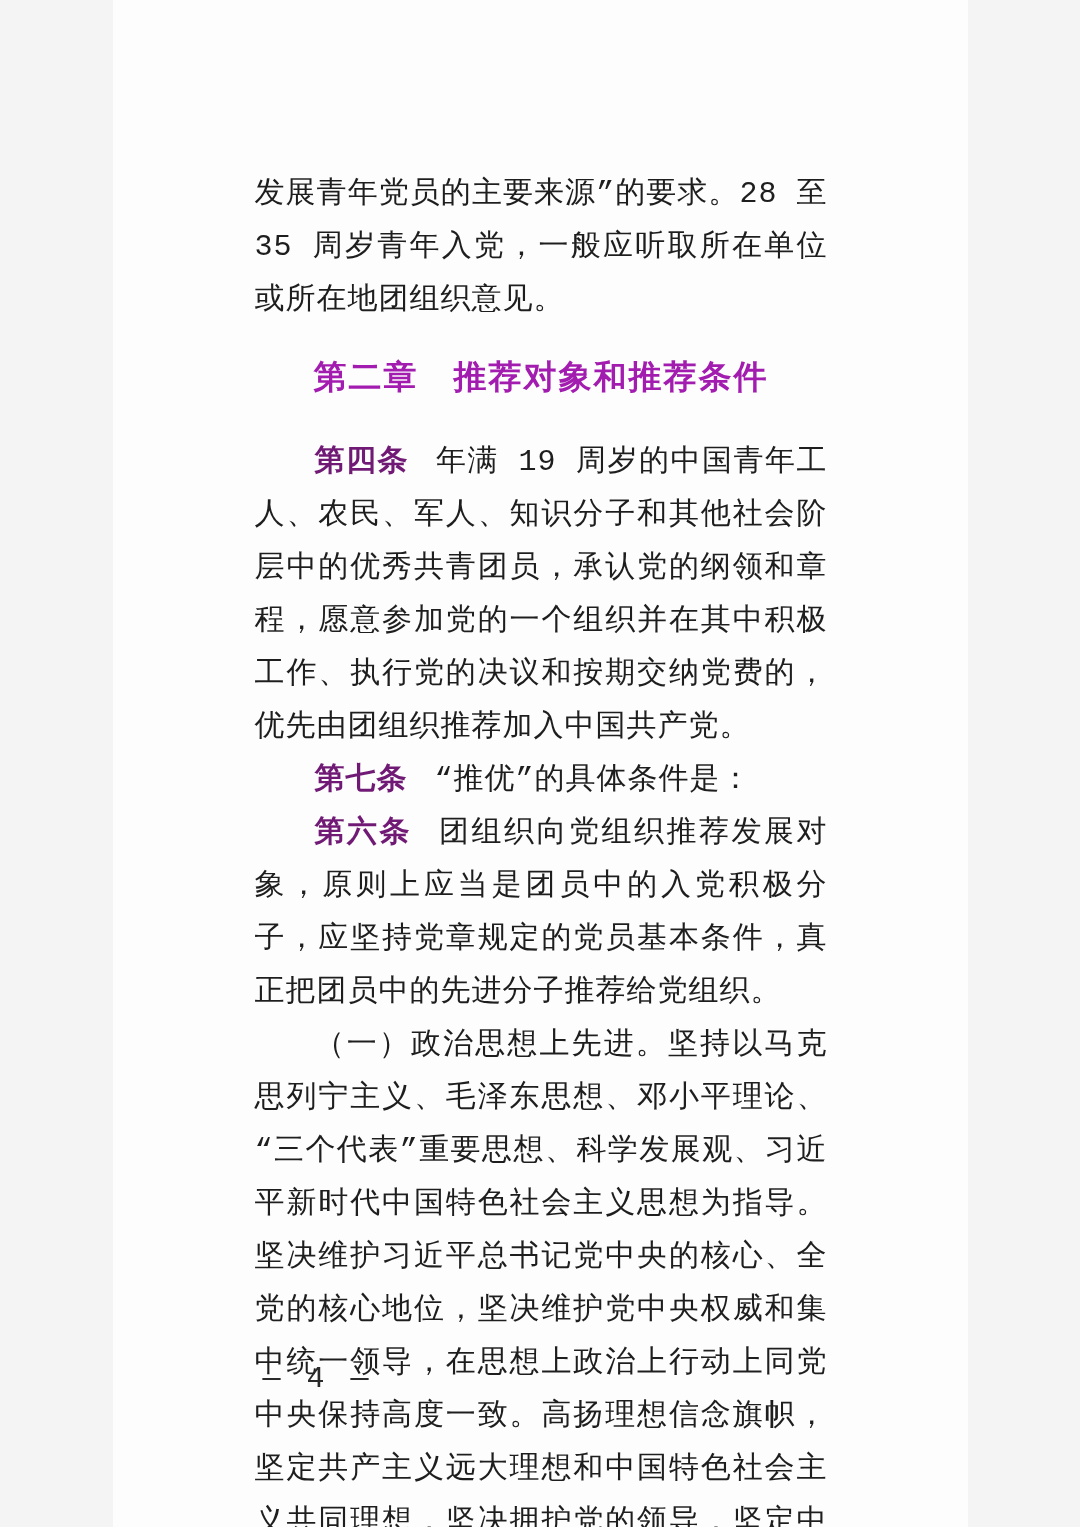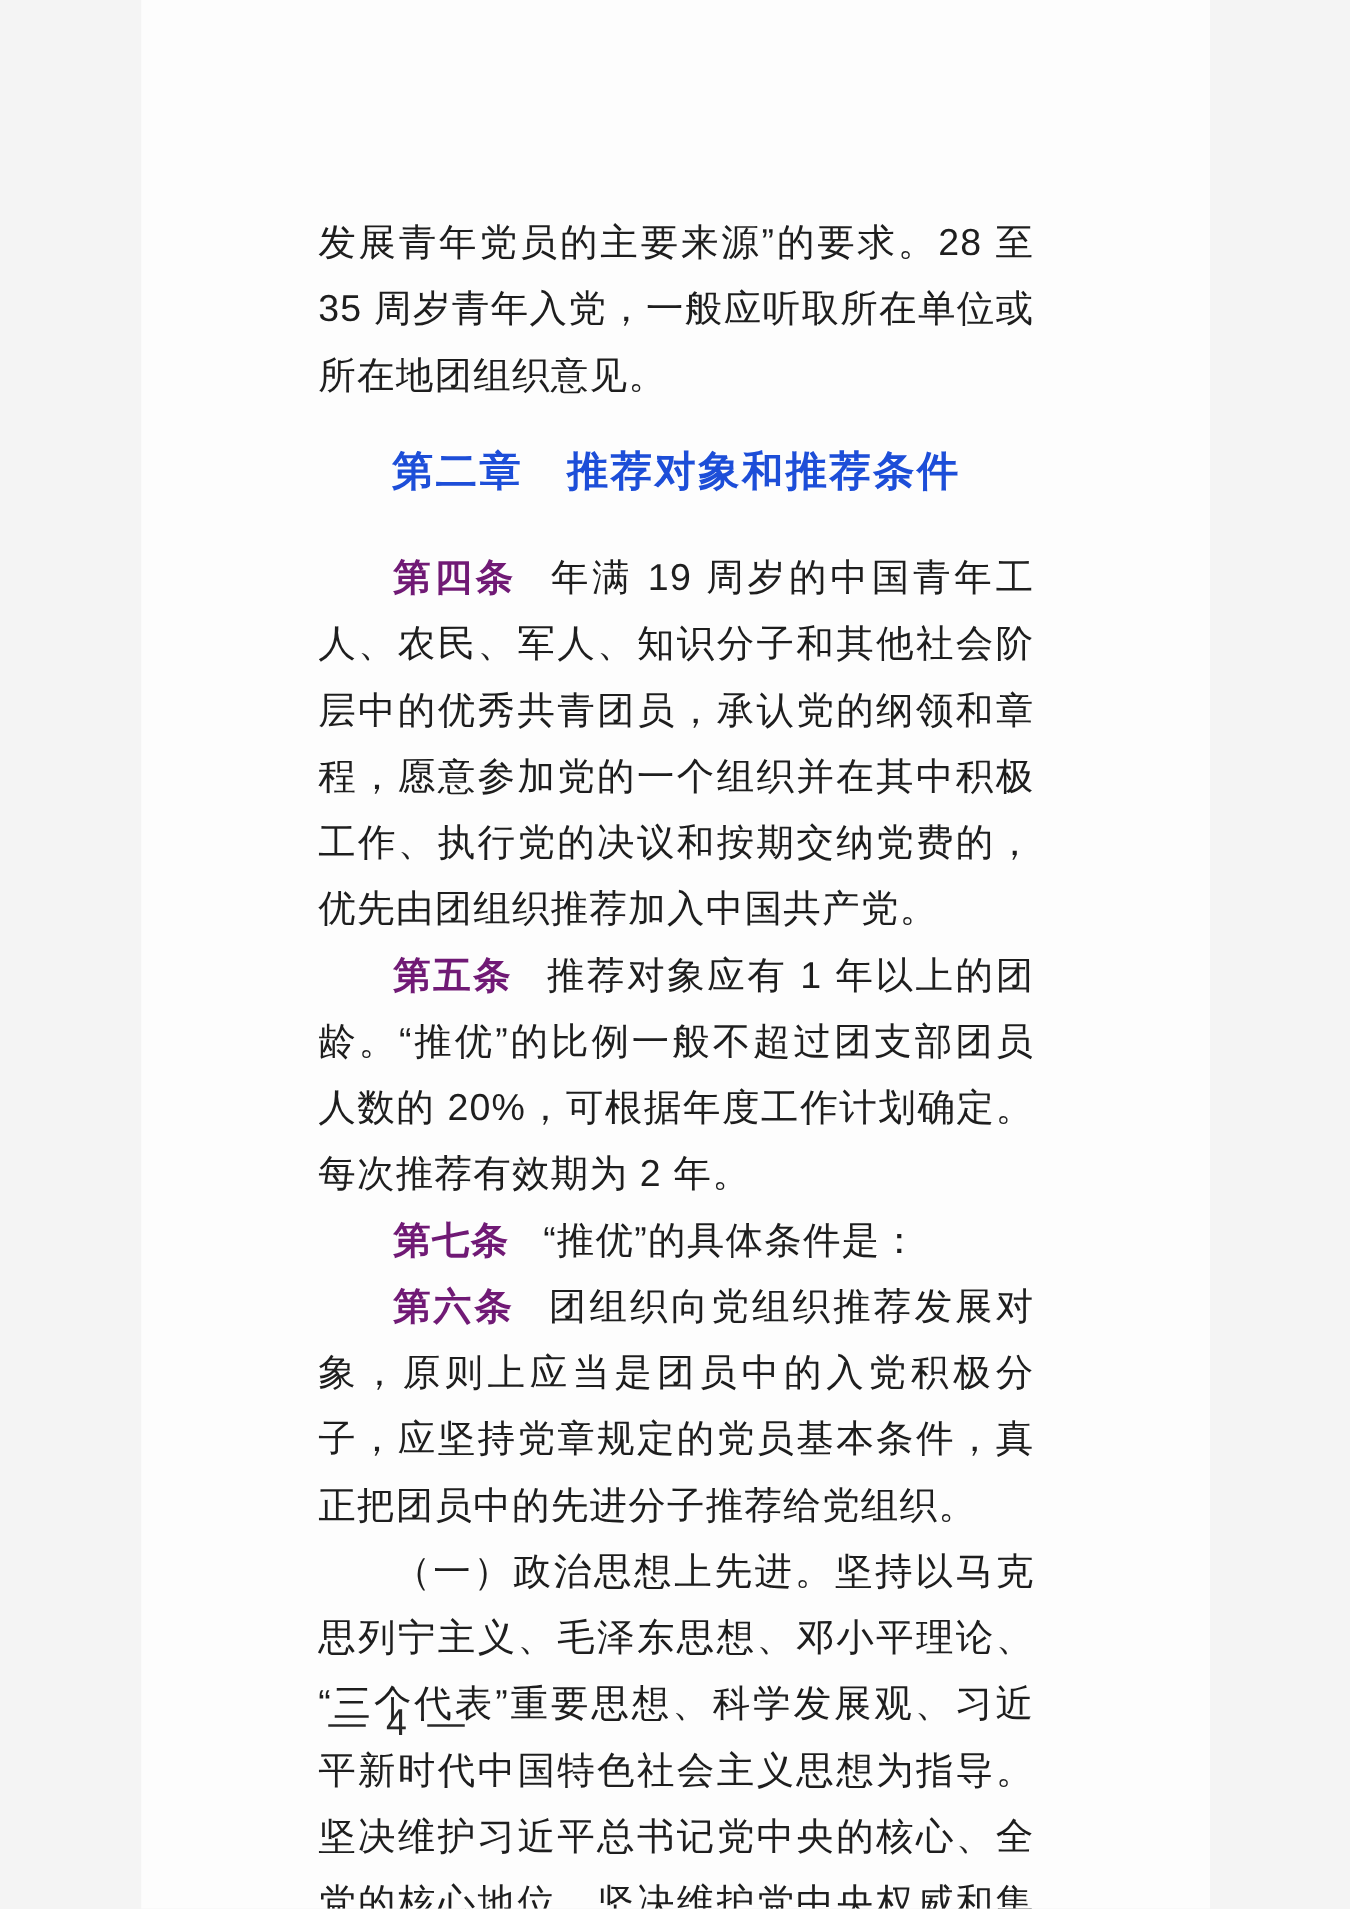--- a/index.html
+++ b/index.html
@@ -7,21 +7,21 @@
     padding: 0;
     background: #f4f4f4;
   }
   .page {
     position: relative;
     width: 855px;
     height: 1527px;
     margin: 0 auto;
     background: #fdfdfd;
     color: #1e1e1e;
-    font-family: Liberation Sans, sans-serif;
+    font-family: Liberation Mono, monospace;
     box-sizing: border-box;
     padding: 168px 140px 0 142px;
     overflow: hidden;
   }
   .para {
     margin: 0;
     font-size: 30px;
     line-height: 53px;
     text-align: justify;
     text-justify: inter-ideograph;
@@ -29,21 +29,21 @@
   }
   .para.indent {
     text-indent: 2em;
   }
   .chapter-heading {
     margin: 28px 0 36px 0;
     font-size: 33px;
     font-weight: bold;
     text-align: center;
     letter-spacing: 2px;
-    color: #1d4ed8;
+    color: #a21caf;
   }
   .article-label {
     font-weight: bold;
     margin-right: 0.9em;
     color: #701a75;
   }
   .page-footer {
     position: absolute;
     left: 150px;
     top: 1362px;
@@ -56,21 +56,20 @@
 <body>
 
 <main class="page">
 
   <p class="para">发展青年党员的主要来源”的要求。28 至 35 周岁青年入党，一般应听取所在单位或所在地团组织意见。</p>
 
   <h2 class="chapter-heading">第二章　推荐对象和推荐条件</h2>
 
   <p class="para indent"><b class="article-label">第四条</b><span>年满 19 周岁的中国青年工人、农民、军人、知识分子和其他社会阶层中的优秀共青团员，承认党的纲领和章程，愿意参加党的一个组织并在其中积极工作、执行党的决议和按期交纳党费的，优先由团组织推荐加入中国共产党。</span></p>
 
-  <p class="para indent"><b class="article-label">第五条</b><span>推荐对象应有 1 年以上的团龄。“推优”的比例一般不超过团支部团员人数的 20%，可根据年度工作计划确定。每次推荐有效期为 2 年。</span></p>
 
   <p class="para indent"><b class="article-label">第七条</b><span>“推优”的具体条件是：</span></p>
 
   <p class="para indent"><b class="article-label">第六条</b><span>团组织向党组织推荐发展对象，原则上应当是团员中的入党积极分子，应坚持党章规定的党员基本条件，真正把团员中的先进分子推荐给党组织。</span></p>
 
   <p class="para indent">（一）政治思想上先进。坚持以马克思列宁主义、毛泽东思想、邓小平理论、“三个代表”重要思想、科学发展观、习近平新时代中国特色社会主义思想为指导。坚决维护习近平总书记党中央的核心、全党的核心地位，坚决维护党中央权威和集中统一领导，在思想上政治上行动上同党中央保持高度一致。高扬理想信念旗帜，坚定共产主义远大理想和中国特色社会主义共同理想，坚决拥护党的领导，坚定中国特色社会主义道路自信、理论自信、制度自信、文化自信，坚定对党的政治认同、思想认同、情感认同。热爱祖国、热爱人民、热爱社会主义。旗帜鲜明反对和抵制</p>
 
   <div class="page-footer">
     <span>— 4 —</span>
   </div>

